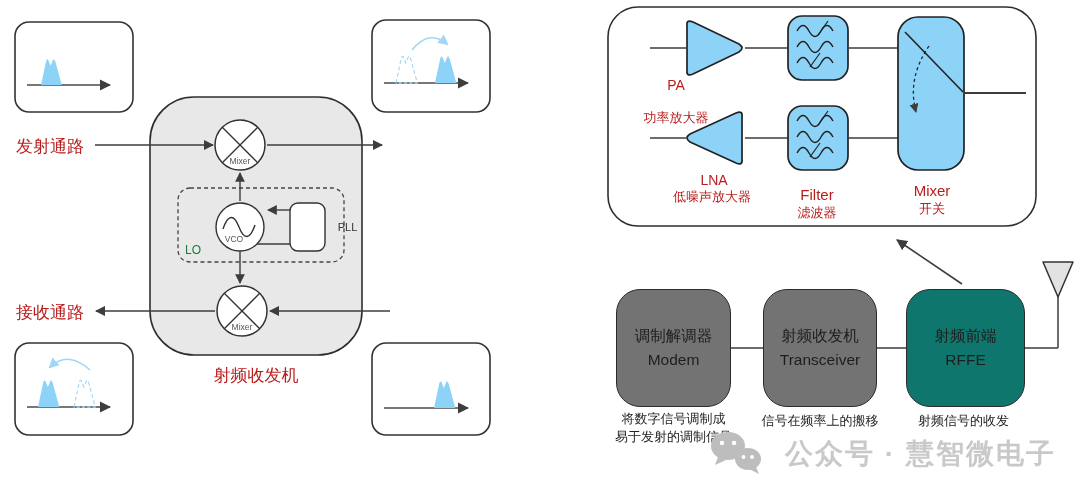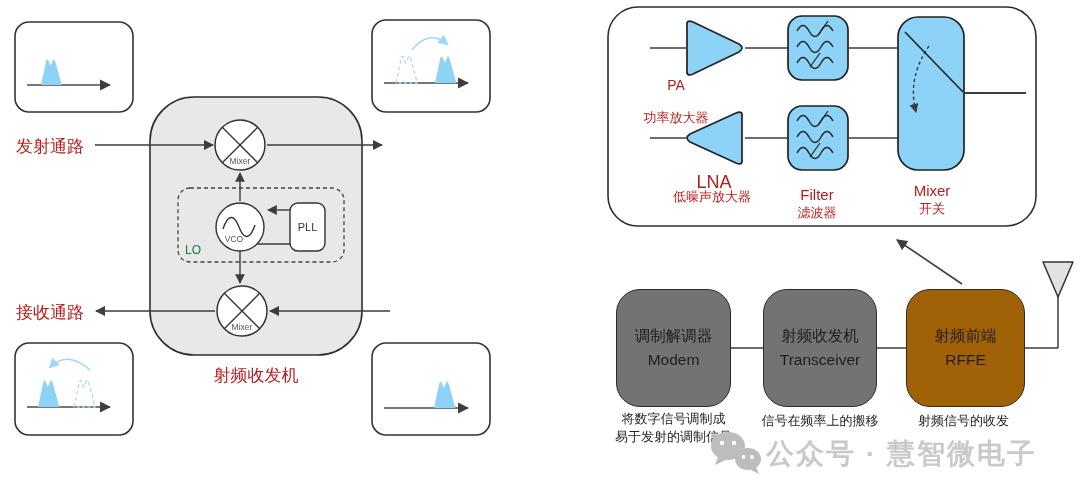--- a/index.html
+++ b/index.html
@@ -9,25 +9,25 @@
   }
   #diagram-svg{position:absolute;left:0;top:0;z-index:2;pointer-events:none;}
   .box{position:absolute;z-index:1;box-sizing:border-box;}
   .lbl{position:absolute;z-index:3;white-space:nowrap;color:#b91c1c;}
   .center{text-align:center;}
   .chain-box{
     display:flex;flex-direction:column;align-items:center;justify-content:center;
     border:1.6px solid #2b2b2b;border-radius:24px;background:#737373;
     font-size:15.5px;line-height:1.55;color:#1e1e1e;
   }
-  .chain-box.blue{background:#a16207;}
+  .chain-box.blue{background:#0f766e;}
   .caption{position:absolute;z-index:3;font-size:13px;line-height:1.35;color:#242424;text-align:center;}
   .tiny{font-size:8.5px;color:#555;}
   .watermark{
-    position:absolute;z-index:3;left:710px;top:431px;display:flex;align-items:center;gap:4px;
+    position:absolute;z-index:3;left:710px;top:431px;display:flex;align-items:center;gap:23px;
   }
   .watermark span{font-size:28px;color:#c9c9c9;letter-spacing:2px;font-weight:bold;}
 </style>
 </head>
 <body>
 
 <div id="canvas">
 
   <div class="box chain-box" style="left:616px;top:289px;width:115px;height:118px;">
     <span>调制解调器</span>
@@ -170,25 +170,25 @@
   </svg>
 
   <div class="lbl" style="left:16px;top:135px;font-size:17px;">发射通路</div>
   <div class="lbl" style="left:16px;top:301px;font-size:17px;">接收通路</div>
   <div class="lbl center" style="left:150px;top:364px;width:212px;font-size:17px;">射频收发机</div>
 
   <div class="lbl tiny center" style="left:218px;top:156px;width:44px;">Mixer</div>
   <div class="lbl tiny center" style="left:220px;top:322px;width:44px;">Mixer</div>
   <div class="lbl" style="left:185px;top:243px;font-size:12px;color:#15803d;">LO</div>
   <div class="lbl tiny center" style="left:214px;top:234px;width:40px;">VCO</div>
-  <div class="lbl center" style="left:290px;top:203px;width:35px;height:48px;display:flex;align-items:center;justify-content:center;font-size:11px;color:#333;">PLL</div>
+  <div class="lbl center" style="left:290px;top:203px;width:35px;height:48px;display:flex;align-items:center;justify-content:center;font-size:11px;color:#333;padding-left:40px;">PLL</div>
 
   <div class="lbl center" style="left:645px;top:77px;width:62px;font-size:14px;">PA</div>
   <div class="lbl center" style="left:641px;top:109px;width:70px;font-size:13px;">功率放大器</div>
-  <div class="lbl center" style="left:683px;top:172px;width:62px;font-size:18px;">LNA</div>
+  <div class="lbl center" style="left:683px;top:172px;width:62px;font-size:14px;">LNA</div>
   <div class="lbl center" style="left:672px;top:188px;width:80px;font-size:13px;">低噪声放大器</div>
   <div class="lbl center" style="left:785px;top:186px;width:64px;font-size:15px;">Filter</div>
   <div class="lbl center" style="left:787px;top:204px;width:60px;font-size:13px;">滤波器</div>
   <div class="lbl center" style="left:899px;top:182px;width:66px;font-size:15px;">Mixer</div>
   <div class="lbl center" style="left:906px;top:200px;width:52px;font-size:13px;">开关</div>
 
   <div class="caption" style="left:596px;top:410px;width:155px;">
     <span style="display:block;">将数字信号调制成</span>
     <span style="display:block;">易于发射的调制信号</span>
   </div>

